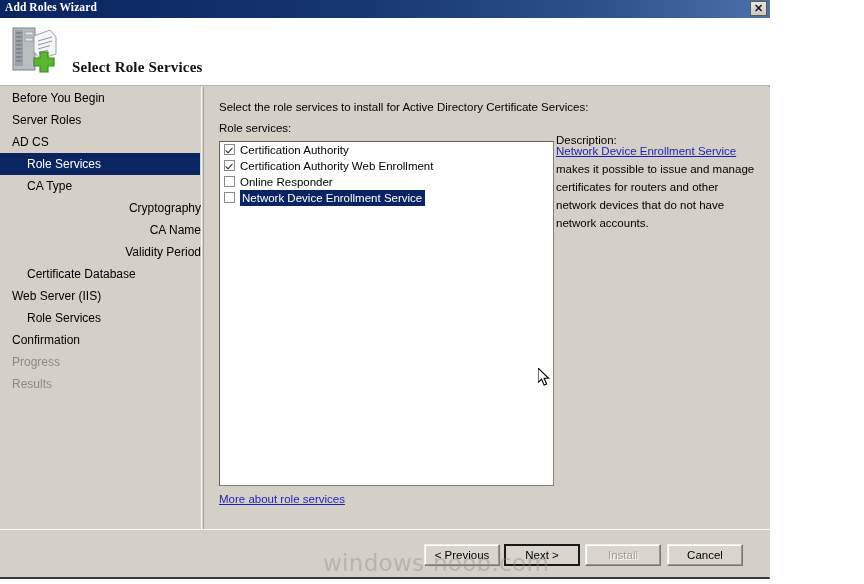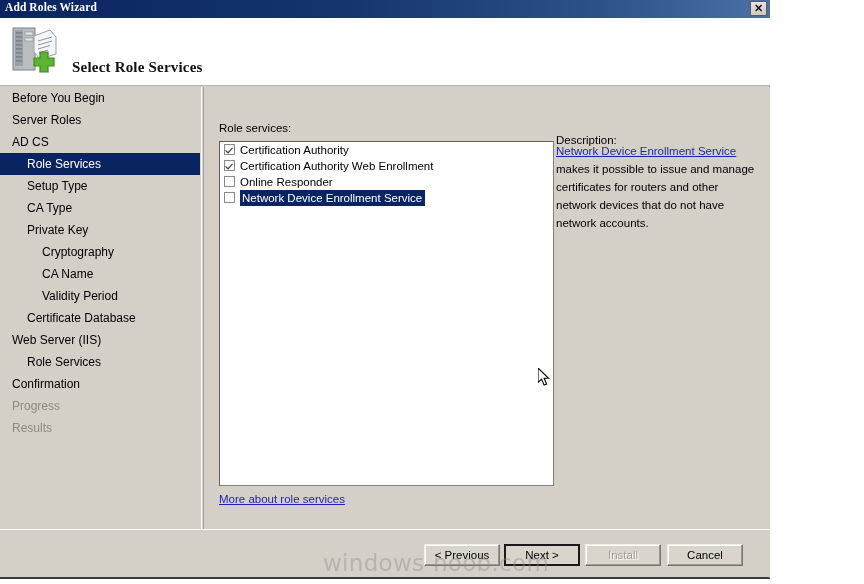--- a/index.html
+++ b/index.html
@@ -103,21 +103,21 @@
     position: relative;
     height: 22px;
     line-height: 22px;
     font-size: 12px;
     color: #000000;
     white-space: nowrap;
     cursor: default;
   }
   .nav-item.lvl0 { padding-left: 12px; }
   .nav-item.lvl1 { padding-left: 27px; }
-  .nav-item.lvl2 { padding-left: 42px; }
+  .nav-item.lvl2 { padding-left: 42px; text-align: right; }
   .nav-item.selected {
     background: #0a2461;
     color: #ffffff;
     margin-right: 1px;
   }
   .nav-item.dim { color: #8e8a82; }
 
   
   #content {
     position: absolute;
@@ -330,36 +330,35 @@
       </svg>
     </span>
     <span id="header-title">Select Role Services</span>
   </div>
 
   <div id="sidebar">
     <div class="nav-item lvl0">Before You Begin</div>
     <div class="nav-item lvl0">Server Roles</div>
     <div class="nav-item lvl0">AD CS</div>
     <div class="nav-item lvl1 selected">Role Services</div>
-    <div class="nav-item lvl1">Setup Type</div>
     <div class="nav-item lvl1">CA Type</div>
-    <div class="nav-item lvl1">Private Key</div>
     <div class="nav-item lvl2">Cryptography</div>
     <div class="nav-item lvl2">CA Name</div>
     <div class="nav-item lvl2">Validity Period</div>
     <div class="nav-item lvl1">Certificate Database</div>
     <div class="nav-item lvl0">Web Server (IIS)</div>
     <div class="nav-item lvl1">Role Services</div>
     <div class="nav-item lvl0">Confirmation</div>
     <div class="nav-item lvl0 dim">Progress</div>
     <div class="nav-item lvl0 dim">Results</div>
   </div>
 
   <div id="content">
 
+    <div id="instruction">Select the role services to install for Active Directory Certificate Services:</div>
     <div id="roles-label">Role services:</div>
     <div id="desc-label">Description:</div>
 
     <div id="listbox">
       <div class="list-row">
         <span class="cb checked"></span><span class="lbl">Certification Authority</span>
       </div>
       <div class="list-row">
         <span class="cb checked"></span><span class="lbl">Certification Authority Web Enrollment</span>
       </div>

